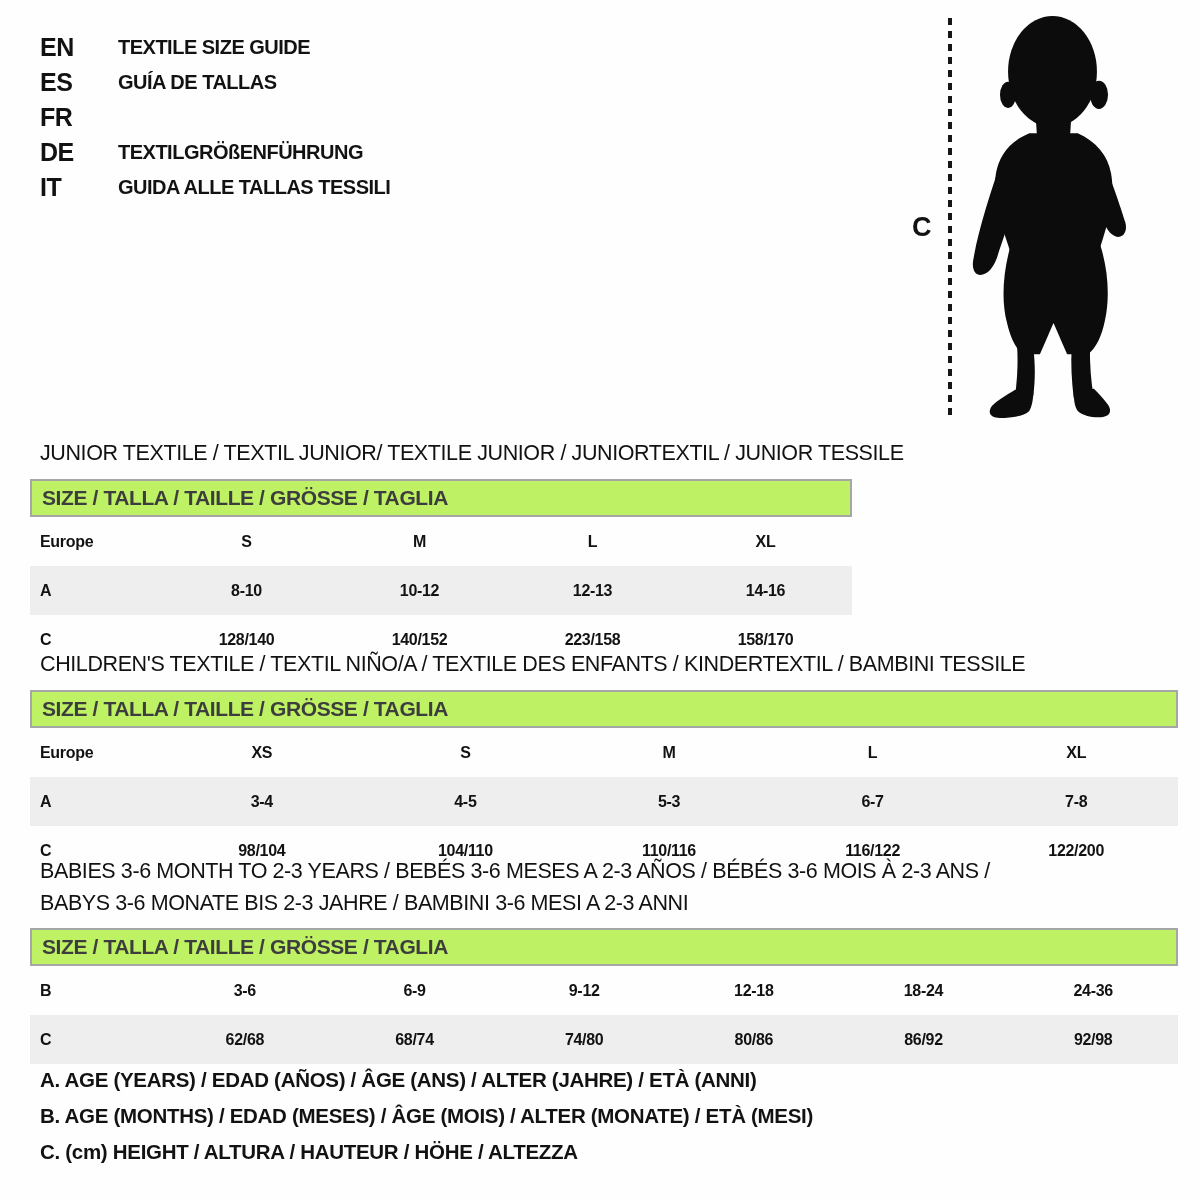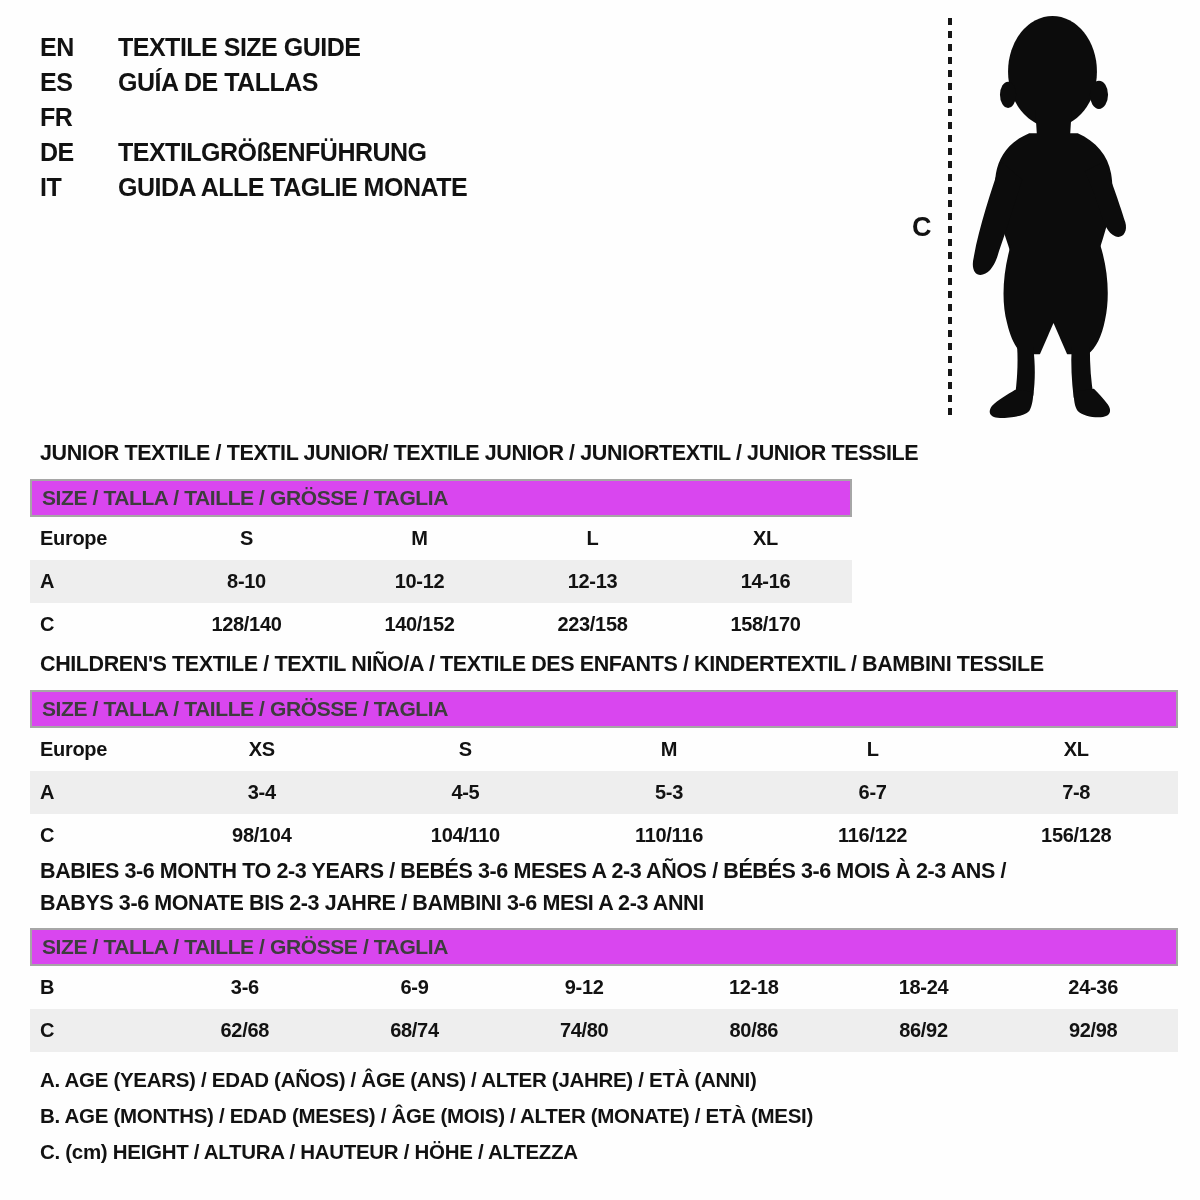--- a/index.html
+++ b/index.html
@@ -11,39 +11,39 @@
     position:relative;
     overflow:hidden;
   }
   .abs{position:absolute;}
   .bold{font-weight:bold;letter-spacing:-0.4px;}
 
   
   .lang-list{left:40px;top:30px;}
   .lang-row{display:flex;height:35px;align-items:center;}
   .lang-code{width:78px;font-size:25px;font-weight:bold;letter-spacing:-0.5px;}
-  .lang-title{font-size:25px;font-weight:bold;letter-spacing:-0.5px;}
+  .lang-title{font-size:20px;font-weight:bold;letter-spacing:-0.5px;}
 
   
   .measure-line{
     left:948px;top:18px;width:4px;height:398px;
     background:repeating-linear-gradient(to bottom,#161616 0 7px,transparent 7px 13px);
   }
   .measure-label{left:912px;top:212px;font-size:27px;font-weight:bold;}
   .silhouette{left:963px;top:14px;}
 
   
-  .section-heading{font-size:21.5px;font-weight:bold;letter-spacing:-0.4px;line-height:32px;}
+  .section-heading{font-size:21.5px;font-weight:normal;letter-spacing:-0.4px;line-height:32px;}
   .size-table{left:30px;}
   .size-bar{
-    height:34px;background:#d946ef;border:2px solid #a6a6a6;
+    height:34px;background:#bef264;border:2px solid #a6a6a6;
     display:flex;align-items:center;padding-left:10px;
     font-size:21px;font-weight:bold;color:#3d3d3d;letter-spacing:-0.4px;
   }
-  .t-row{display:grid;height:43px;align-items:center;font-size:20px;font-weight:bold;letter-spacing:-0.3px;}
+  .t-row{display:grid;height:49px;align-items:center;font-size:16px;font-weight:bold;letter-spacing:-0.3px;}
   .t-row.shaded{background:#eeeeee;}
   .cols-4{grid-template-columns:130px repeat(4,1fr);}
   .cols-5{grid-template-columns:130px repeat(5,1fr);}
   .cols-6{grid-template-columns:130px repeat(6,1fr);}
   .t-label{padding-left:10px;text-align:left;}
   .t-cell{text-align:center;}
 
   
   .legend{left:40px;top:1062px;}
   .legend-line{font-size:20.5px;font-weight:bold;letter-spacing:-0.3px;line-height:36px;}
@@ -62,21 +62,21 @@
   </div>
   <div class="lang-row">
     <span class="lang-code">FR</span>
   </div>
   <div class="lang-row">
     <span class="lang-code">DE</span>
     <span class="lang-title">TEXTILGRÖßENFÜHRUNG</span>
   </div>
   <div class="lang-row">
     <span class="lang-code">IT</span>
-    <span class="lang-title">GUIDA ALLE TAGLIE MONATE</span>
+    <span class="lang-title">GUIDA ALLE TALLAS TESSILI</span>
   </div>
 </div>
 
 <span class="abs measure-label bold">C</span>
 <div class="abs measure-line"></div>
 
 <svg class="abs silhouette" width="180" height="404" viewBox="0 0 175 400" xmlns="http://www.w3.org/2000/svg" aria-hidden="true">
   <g fill="#0c0c0c">
 
     <ellipse cx="87" cy="57" rx="44" ry="55"></ellipse>
@@ -149,21 +149,21 @@
     <span class="t-cell">5-3</span>
     <span class="t-cell">6-7</span>
     <span class="t-cell">7-8</span>
   </div>
   <div class="t-row cols-5">
     <span class="t-label">C</span>
     <span class="t-cell">98/104</span>
     <span class="t-cell">104/110</span>
     <span class="t-cell">110/116</span>
     <span class="t-cell">116/122</span>
-    <span class="t-cell">156/128</span>
+    <span class="t-cell">122/200</span>
   </div>
 </div>
 
 <div class="abs section-heading" style="left:40px;top:855px;">BABIES 3-6 MONTH TO 2-3 YEARS / BEBÉS 3-6 MESES A 2-3 AÑOS / BÉBÉS 3-6 MOIS À 2-3 ANS /</div>
 <div class="abs section-heading" style="left:40px;top:887px;text-align:center;">BABYS 3-6 MONATE BIS 2-3 JAHRE / BAMBINI 3-6 MESI A 2-3 ANNI</div>
 
 <div class="abs size-table" style="top:928px;width:1148px;">
   <div class="size-bar">SIZE / TALLA / TAILLE / GRÖSSE / TAGLIA</div>
   <div class="t-row cols-6">
     <span class="t-label">B</span>

